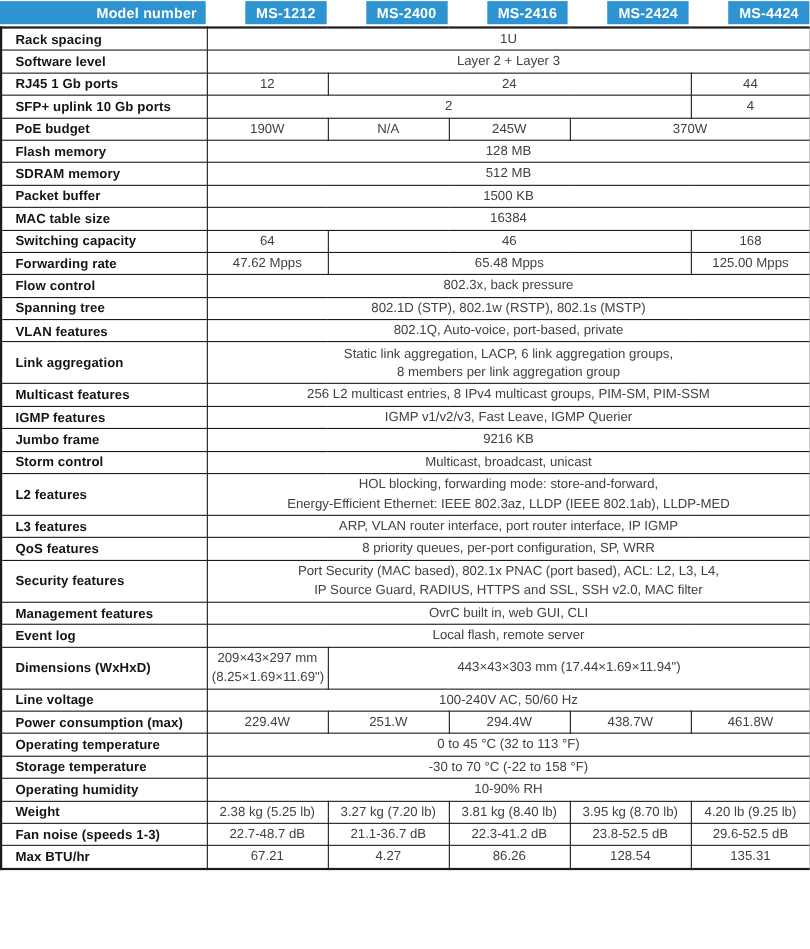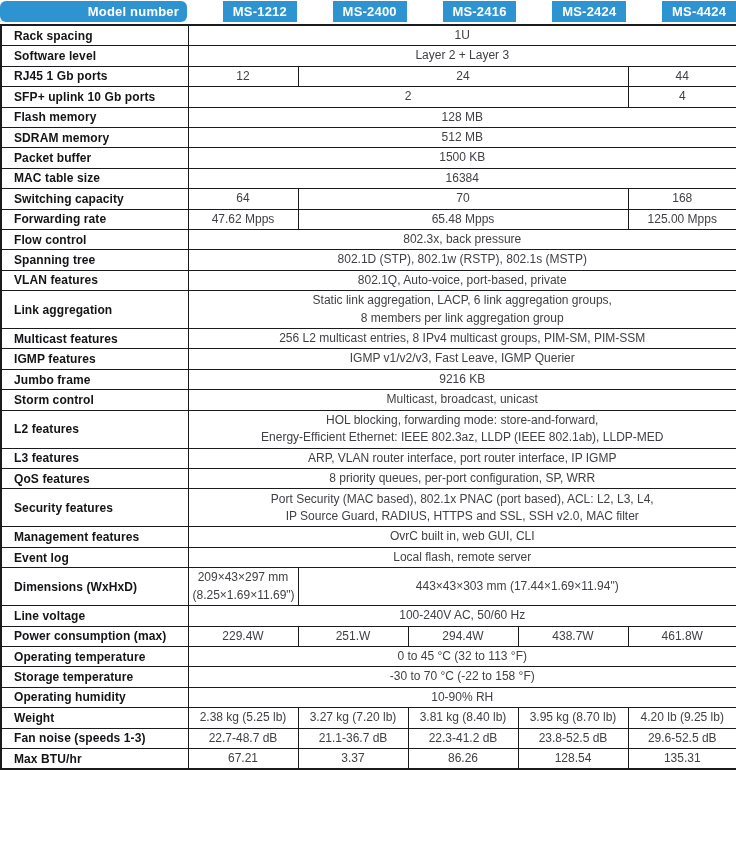--- a/index.html
+++ b/index.html
@@ -3,21 +3,21 @@
 <meta charset="utf-8">
 <style>
   * { margin:0; padding:0; box-sizing:border-box; }
   body { background:#ffffff; font-family:"Liberation Sans", sans-serif; }
   .page { width:736px; height:863px; background:#ffffff; padding-top:1px; }
 
   
   .header-row { display:flex; gap:3px; height:21px; }
   .hcell { background:#2e94d1; color:#ffffff; font-weight:bold; font-size:13px;
            display:flex; align-items:center; justify-content:center; letter-spacing:.2px; }
-  .h-label { width:187px; justify-content:flex-end; padding-right:8px;border-radius:6px; }
+  .h-label { width:187px; justify-content:flex-end; padding-right:8px; }
   .h-model { flex:1;margin-left:33px; }
 
   
   table.spec { width:736px; border-collapse:collapse; table-layout:fixed; margin-top:2px;
                border:2px solid #1b1b1d; }
   table.spec th, table.spec td { border:1px solid #1b1b1d; vertical-align:middle; }
   th.rlabel { text-align:left; font-size:12px; font-weight:bold; color:#141417;
               padding:2px 12px; letter-spacing:.1px; }
   td.val { text-align:center; font-size:12px; color:#414045; padding:1px 4px;
            white-space:pre-line; line-height:1.45; }
@@ -61,39 +61,46 @@
           <td class="val">12</td>
           <td class="val" colspan="3">24</td>
           <td class="val">44</td>
         </tr>
       <tr>
           <th class="rlabel">SFP+ uplink 10 Gb ports</th>
           <td class="val" colspan="4">2</td>
           <td class="val">4</td>
         </tr>
       <tr>
+          <th class="rlabel">PoE budget</th>
+          <td class="val">190W</td>
+          <td class="val">N/A</td>
+          <td class="val">245W</td>
+          <td class="val" colspan="2">370W</td>
+        </tr>
+      <tr>
           <th class="rlabel">Flash memory</th>
           <td class="val" colspan="5">128 MB</td>
         </tr>
       <tr>
           <th class="rlabel">SDRAM memory</th>
           <td class="val" colspan="5">512 MB</td>
         </tr>
       <tr>
           <th class="rlabel">Packet buffer</th>
           <td class="val" colspan="5">1500 KB</td>
         </tr>
       <tr>
           <th class="rlabel">MAC table size</th>
           <td class="val" colspan="5">16384</td>
         </tr>
       <tr>
           <th class="rlabel">Switching capacity</th>
           <td class="val">64</td>
-          <td class="val" colspan="3">70</td>
+          <td class="val" colspan="3">46</td>
           <td class="val">168</td>
         </tr>
       <tr>
           <th class="rlabel">Forwarding rate</th>
           <td class="val">47.62 Mpps</td>
           <td class="val" colspan="3">65.48 Mpps</td>
           <td class="val">125.00 Mpps</td>
         </tr>
       <tr>
           <th class="rlabel">Flow control</th>
@@ -196,21 +203,21 @@
           <th class="rlabel">Fan noise (speeds 1-3)</th>
           <td class="val">22.7-48.7 dB</td>
           <td class="val">21.1-36.7 dB</td>
           <td class="val">22.3-41.2 dB</td>
           <td class="val">23.8-52.5 dB</td>
           <td class="val">29.6-52.5 dB</td>
         </tr>
       <tr>
           <th class="rlabel">Max BTU/hr</th>
           <td class="val">67.21</td>
-          <td class="val">3.37</td>
+          <td class="val">4.27</td>
           <td class="val">86.26</td>
           <td class="val">128.54</td>
           <td class="val">135.31</td>
         </tr>
     </tbody>
   </table>
 
 </div>
 
 </body></html>

